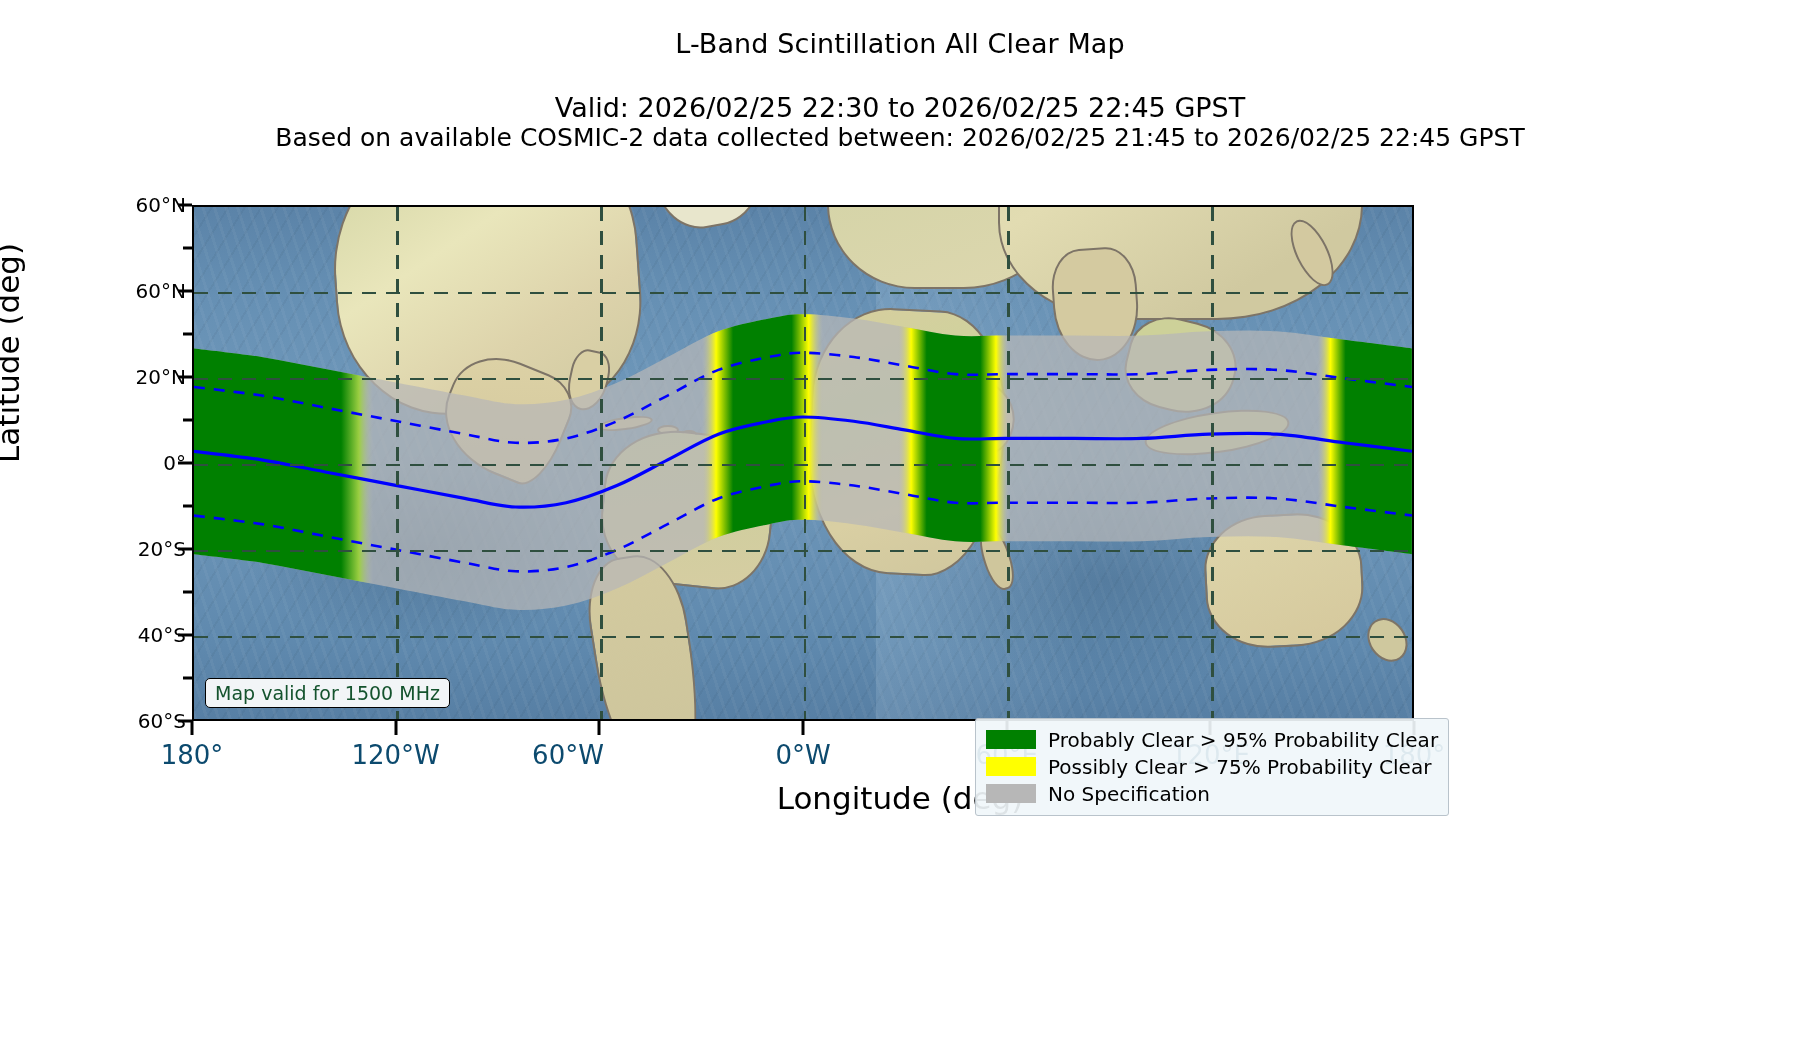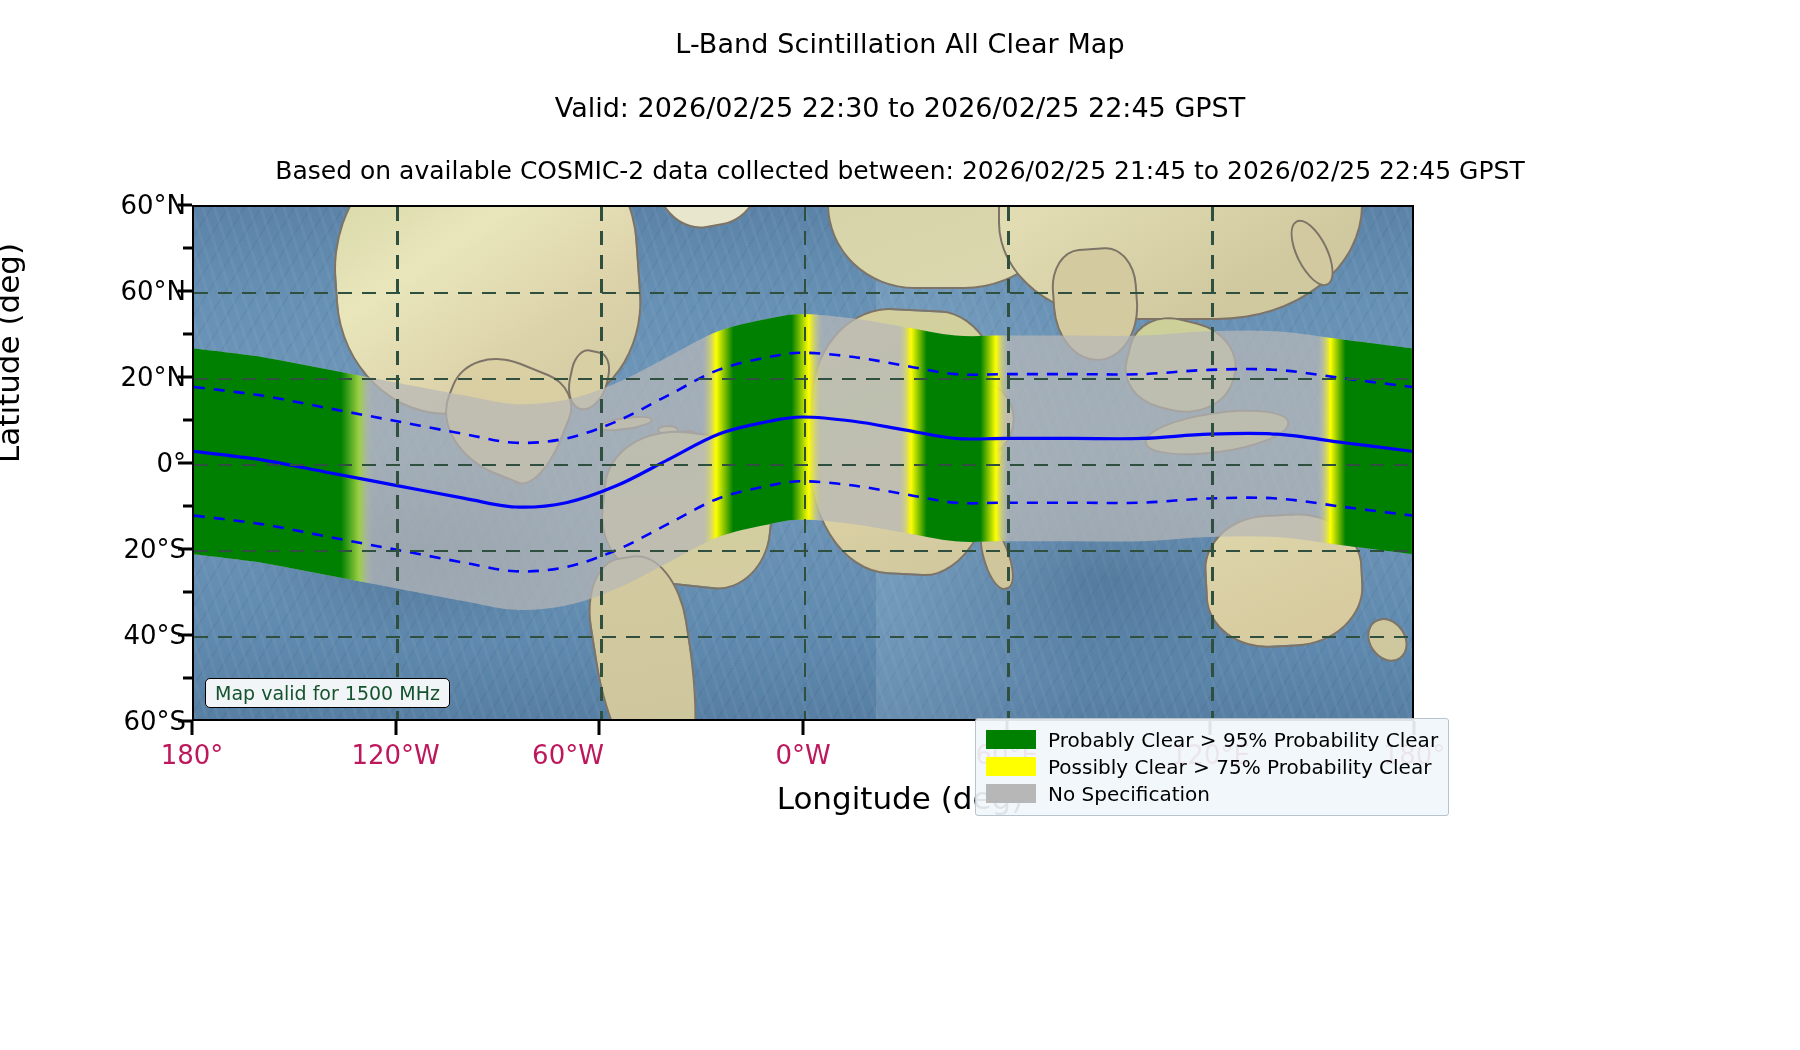--- a/index.html
+++ b/index.html
@@ -29,21 +29,20 @@
     letter-spacing: 0.1px;
   }
   .title-valid {
     font-size: 27px;
     color: #000;
     margin-top: 33px;
   }
   .title-based {
     font-size: 25px;
     color: #000;
-    margin-top: 33px;
   }
 
   
   .plot-area {
     position: absolute;
     left: 192px;
     top: 205px;
     width: 1222px;
     height: 516px;
     border: 2px solid #000;
@@ -241,21 +240,21 @@
     background-image: repeating-linear-gradient(to right, #2f4f3f 0 14px, rgba(0,0,0,0) 14px 24px);
   }
   .grid-h { left: 0; width: 100%; height: 2.5px; }
   .grid-v {
     top: 0; height: 100%; width: 2.5px;
     background-image: repeating-linear-gradient(to bottom, #2f4f3f 0 14px, rgba(0,0,0,0) 14px 24px);
   }
   .ytick-label {
     position: absolute;
     right: 1614px;
-    font-size: 26px;
+    font-size: 20px;
     color: #000;
     text-align: right;
     white-space: nowrap;
     transform: translateY(-50%);
   }
   .ytick-mark {
     position: absolute;
     left: 178px;
     width: 14px; height: 3px;
     background: #000;
@@ -265,21 +264,21 @@
     position: absolute;
     top: 721px;
     width: 3px; height: 14px;
     background: #000;
     transform: translateX(-50%);
   }
   .xtick-label {
     position: absolute;
     top: 740px;
     font-size: 26px;
-    color: #be185d;
+    color: #0c4a6e;
     white-space: nowrap;
     transform: translateX(-50%);
   }
 
   .ylabel-axis {
     position: absolute;
     left: -10px;
     top: 463px;
     font-size: 31px;
     color: #000;

